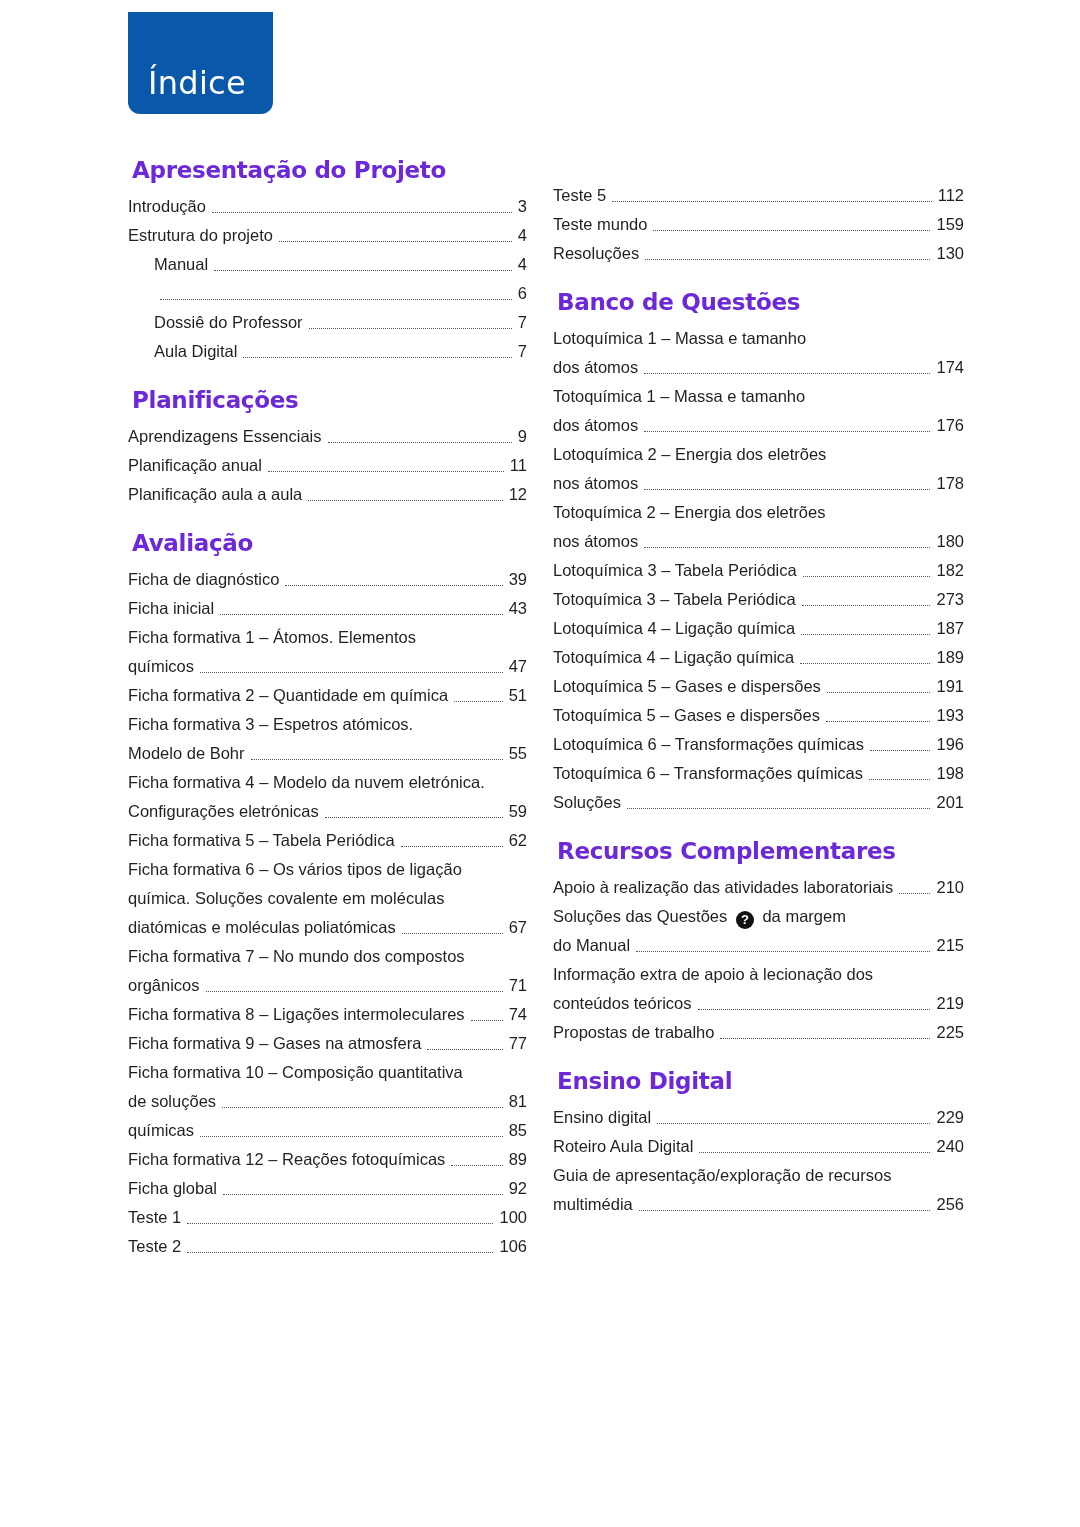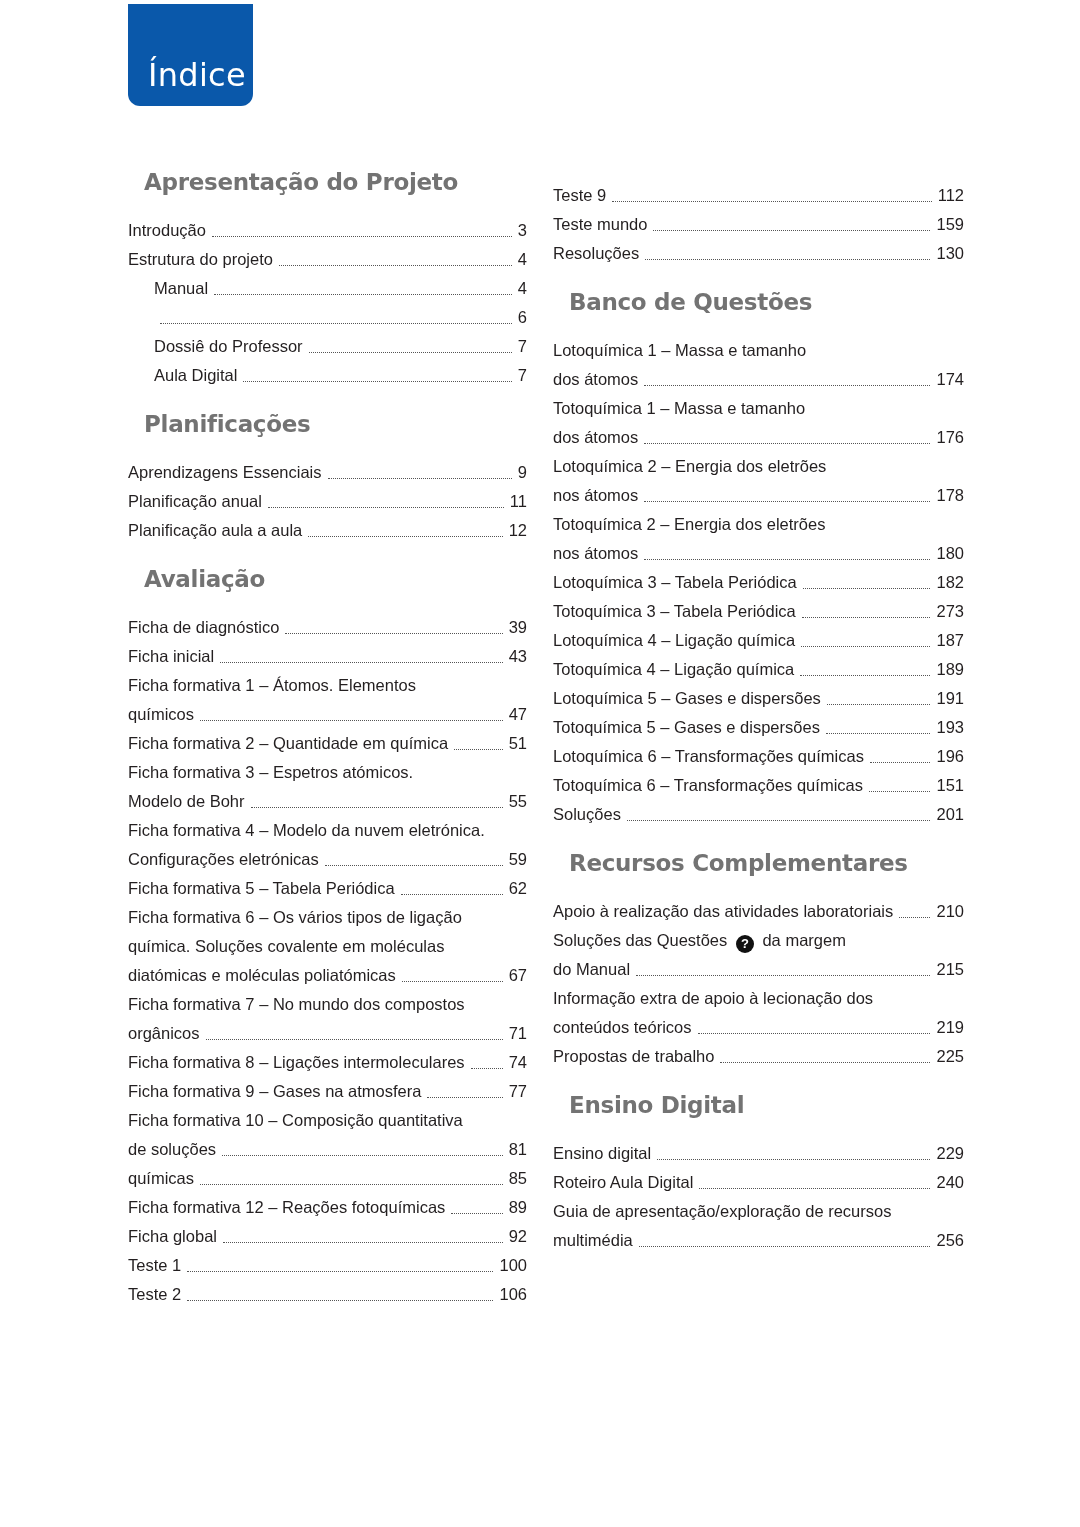--- a/index.html
+++ b/index.html
@@ -2,37 +2,37 @@
 <html><head>
   <meta charset="utf-8">
   <style>
     html, body { margin: 0; padding: 0; background: #ffffff; }
     body {
       width: 1080px; height: 1527px; position: relative; overflow: hidden;
       font-family: "Liberation Sans", "DejaVu Sans", sans-serif;
       color: #231f20;
     }
     .tab {
-      position: absolute; left: 128px; top: 4px; width: 125px; height: 102px;
+      position: absolute; left: 128px; top: 12px; width: 145px; height: 102px;
       background: #0a58aa; border-radius: 0 0 12px 12px;
       box-sizing: border-box;
     }
     .tab-title {
       position: absolute; left: 20px; top: 52px;
       color: #ffffff; font-size: 32px; line-height: 38px;
       font-family: "DejaVu Sans", sans-serif; font-weight: normal; letter-spacing: 0.3px;
     }
     .col { position: absolute; top: 148px; }
     .col-left { left: 128px; width: 399px; }
     .col-right { left: 553px; width: 411px; top: 181px; }
     .section { margin: 0; }
     .section + .section { margin-top: 16px; }
     .section-title {
       font-size: 23px; font-weight: bold; line-height: 36px; height: 36px;
-      margin: 16px; color: #737373; white-space: nowrap;
+      margin: 4px; color: #6d28d9; white-space: nowrap;
       font-family: "DejaVu Sans", sans-serif; letter-spacing: -0.3px;
     }
     .entry { position: relative; }
     .line {
       display: flex; align-items: baseline; height: 29px; line-height: 29px;
       font-size: 16.5px; white-space: nowrap;
     }
     .line.indent { padding-left: 26px; align-items: center; }
     .line .txt { flex: 0 0 auto; }
     .line .leader {
@@ -263,21 +263,21 @@
           <span class="leader"></span>
           <span class="pg">106</span>
         </div>
       </div>
     </div>
   </div>
 <div class="col col-right" id="col-right">
     <div class="section">
       <div class="entry">
         <div class="line">
-          <span class="txt">Teste 9</span>
+          <span class="txt">Teste 5</span>
           <span class="leader"></span>
           <span class="pg">112</span>
         </div>
       </div>
       <div class="entry">
         <div class="line">
           <span class="txt">Teste mundo</span>
           <span class="leader"></span>
           <span class="pg">159</span>
         </div>
@@ -378,21 +378,21 @@
         <div class="line">
           <span class="txt">Lotoquímica 6 – Transformações químicas</span>
           <span class="leader"></span>
           <span class="pg">196</span>
         </div>
       </div>
       <div class="entry">
         <div class="line">
           <span class="txt">Totoquímica 6 – Transformações químicas</span>
           <span class="leader"></span>
-          <span class="pg">151</span>
+          <span class="pg">198</span>
         </div>
       </div>
       <div class="entry">
         <div class="line">
           <span class="txt">Soluções</span>
           <span class="leader"></span>
           <span class="pg">201</span>
         </div>
       </div>
     </div>

